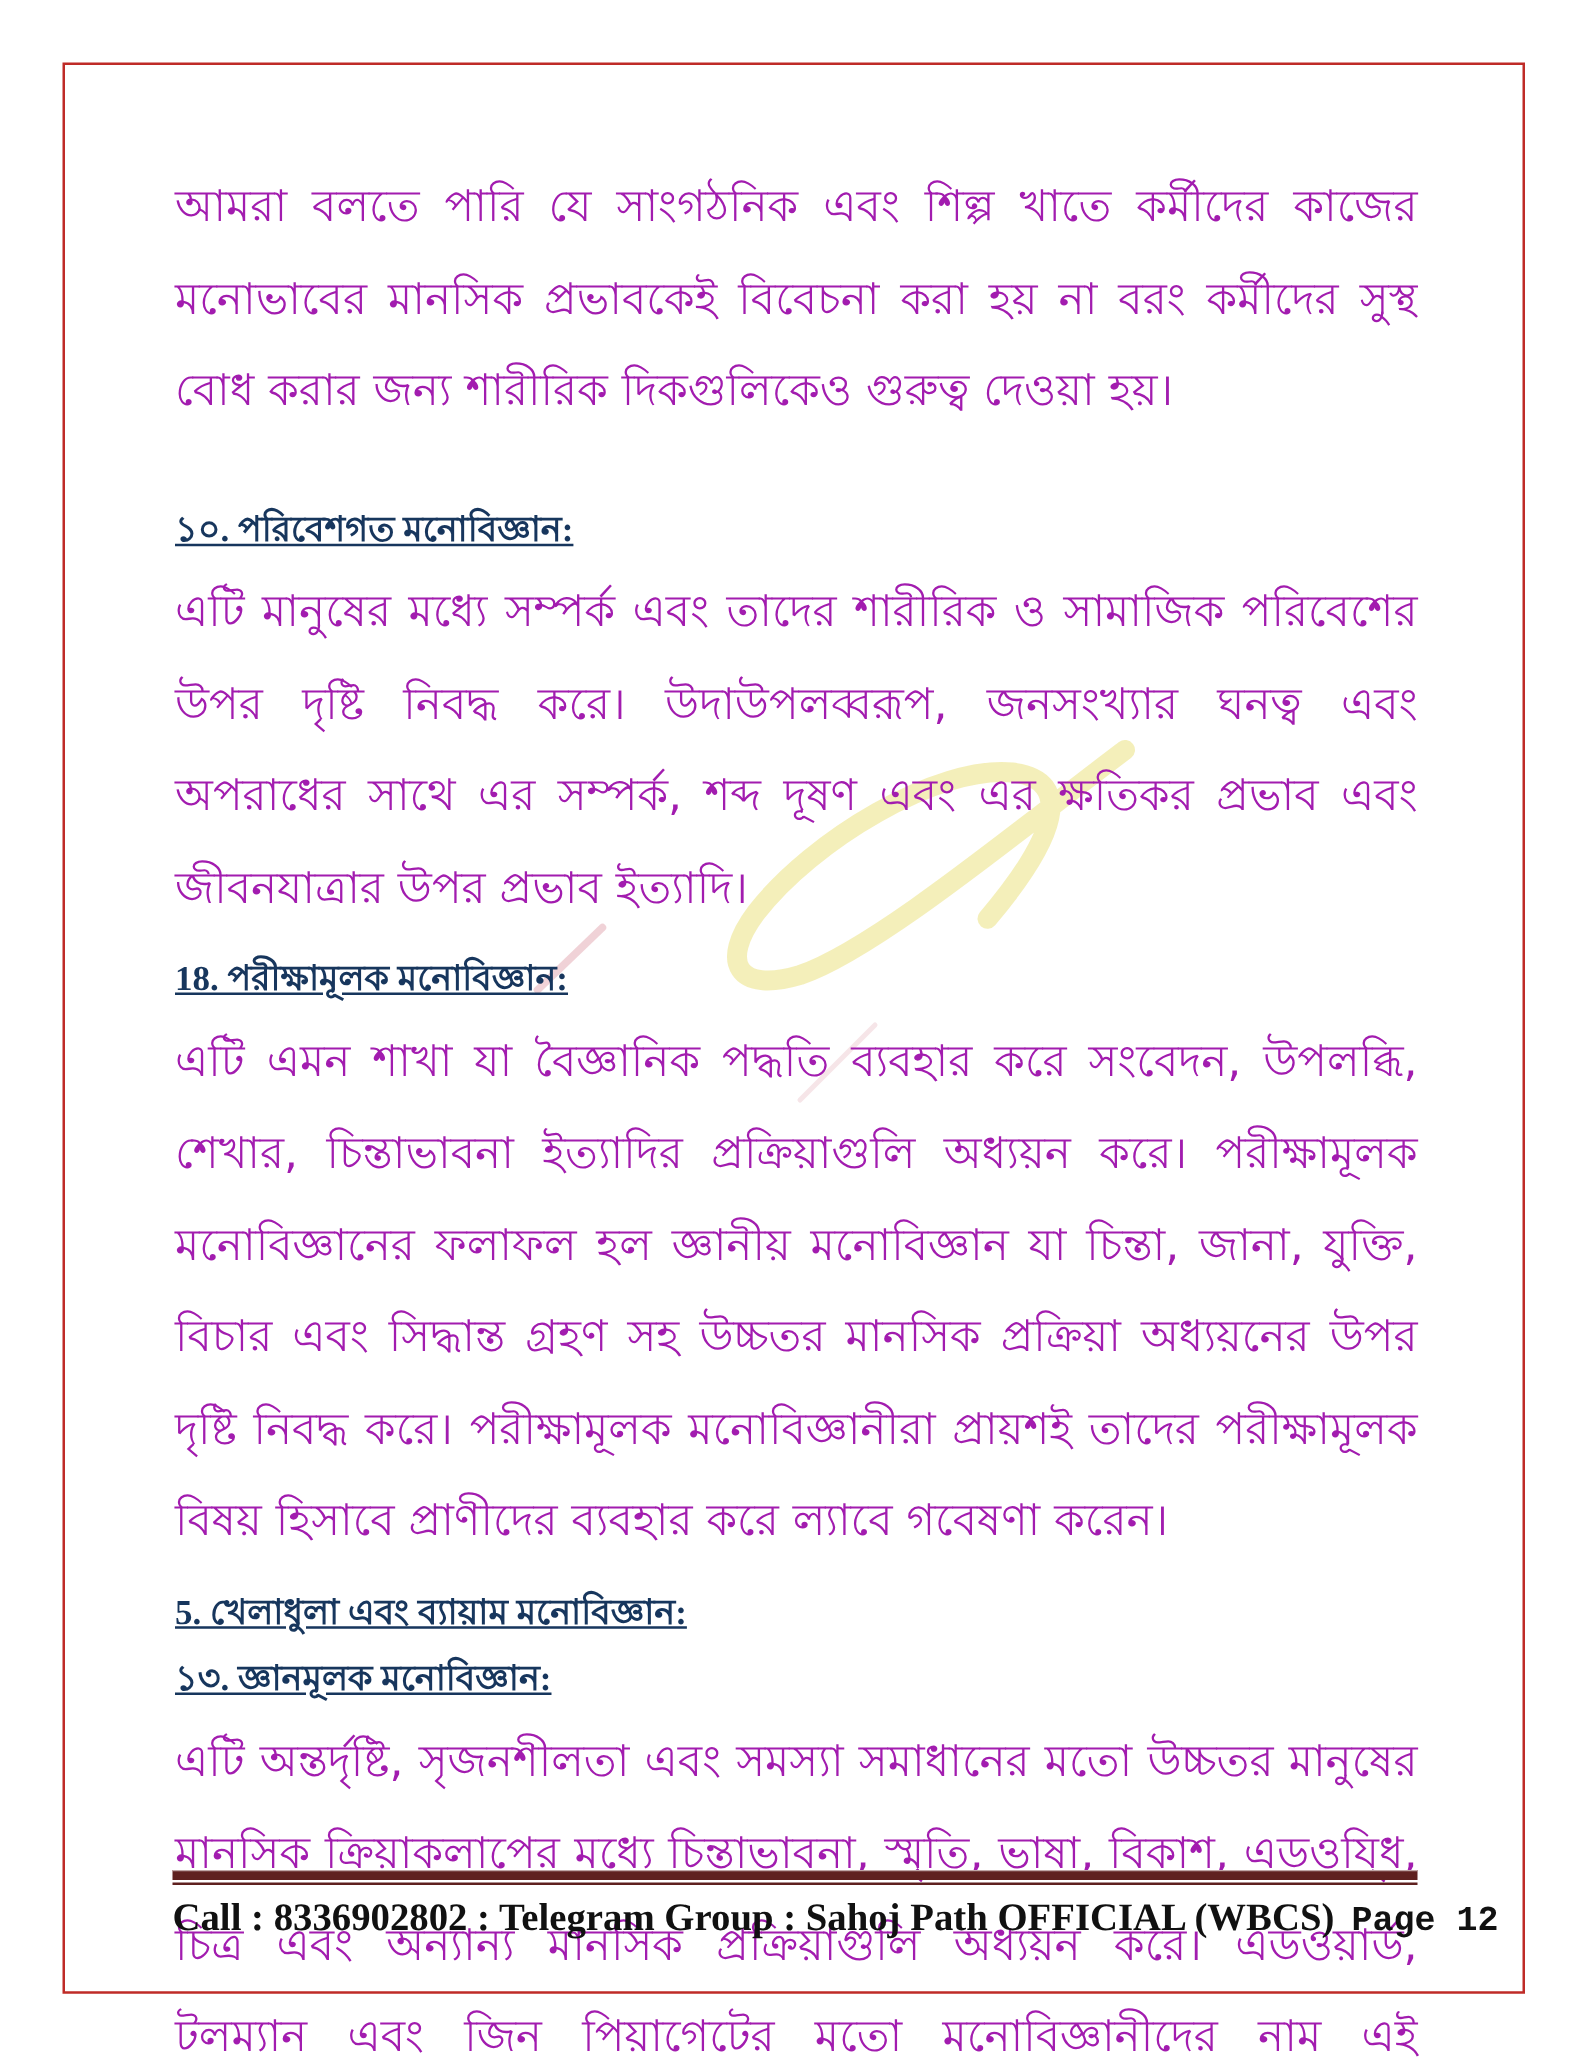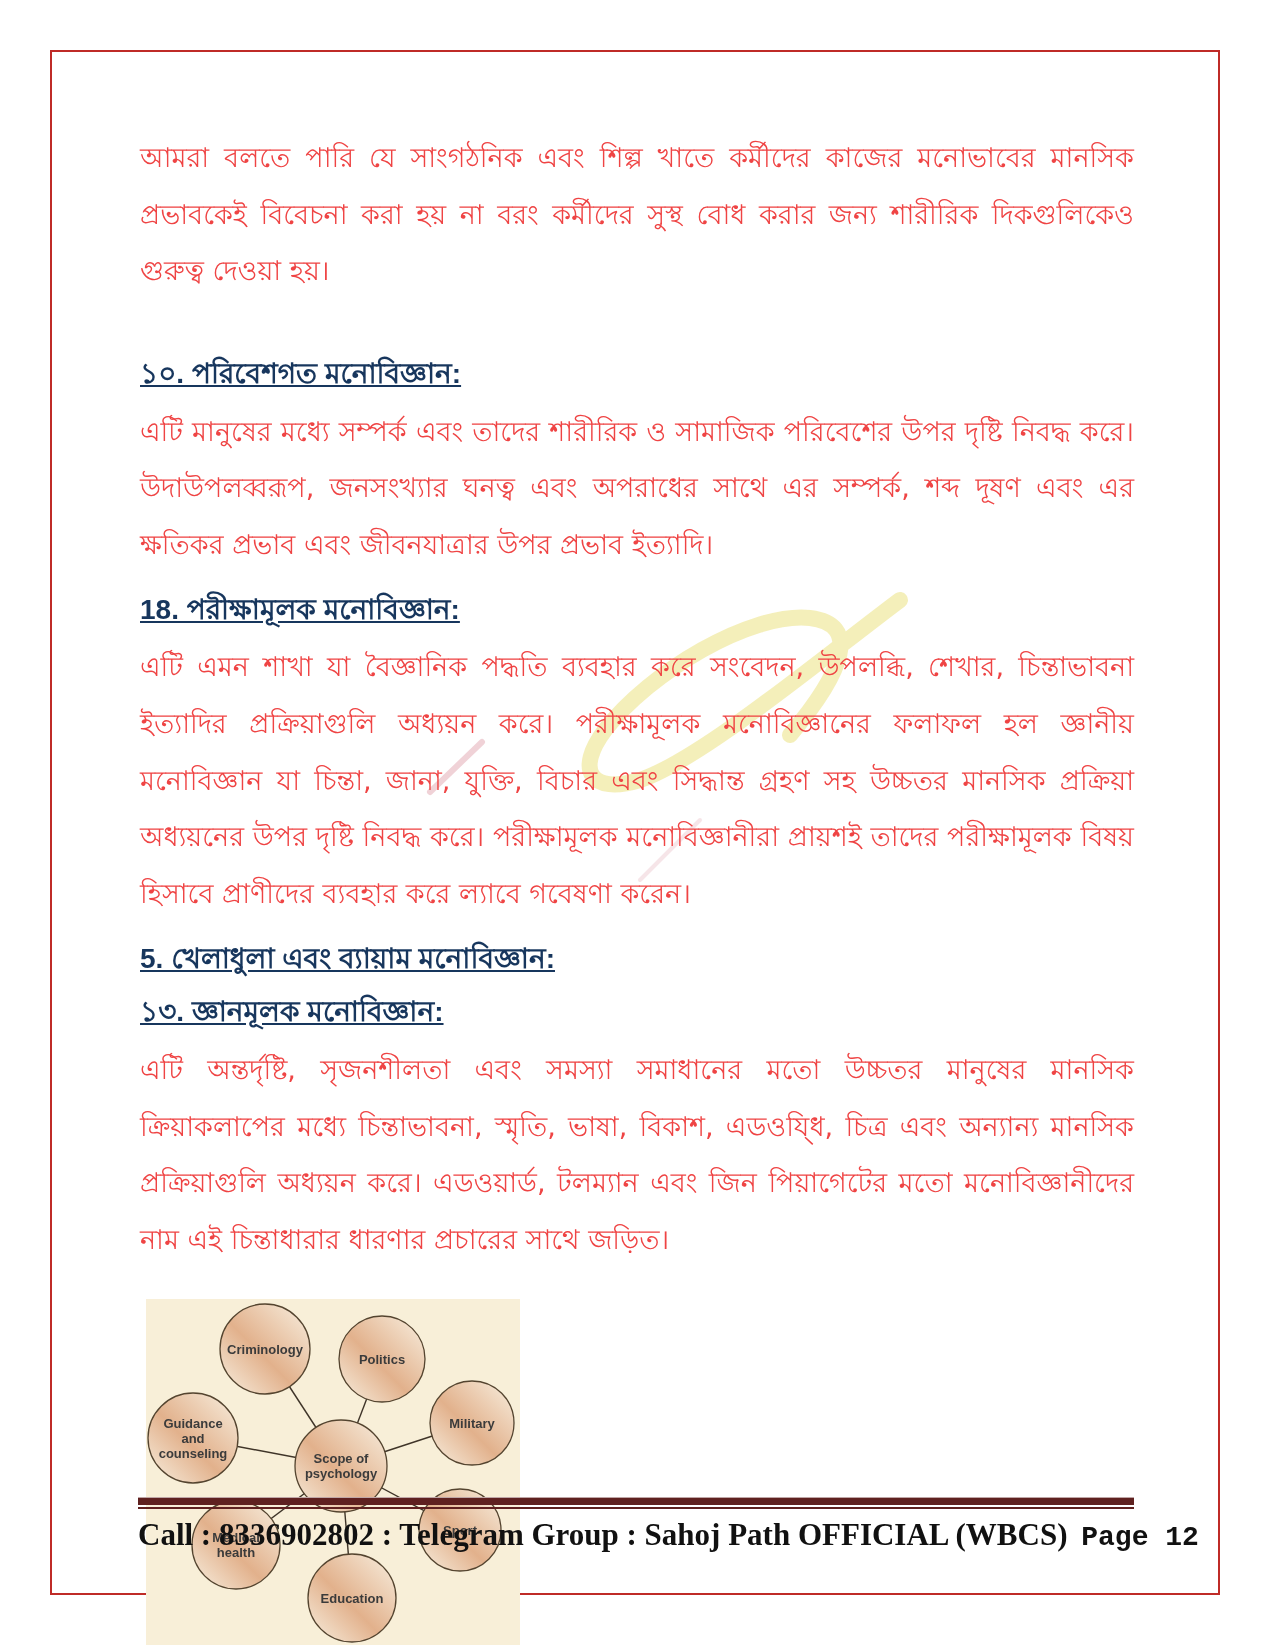--- a/index.html
+++ b/index.html
@@ -9,27 +9,27 @@
     overflow:hidden;
   }
   .page-border{
     position:absolute;left:50px;top:50px;width:1170px;height:1545px;
     border:2px solid var(--page_border_red);
     box-sizing:border-box;
   }
   .watermark{position:absolute;left:0;top:0;width:1275px;height:1650px;pointer-events:none;}
   .content{position:absolute;left:88px;right:84px;top:78px;}
   .body-para{
-    font-size:27px;line-height:2.1;text-align:justify;margin:0;color:#ef4444;
+    font-size:35px;line-height:2.1;text-align:justify;margin:0;color:#a21caf;
     font-family:"DejaVu Sans","Liberation Serif",sans-serif;
   }
   .sec-heading{
     font-size:28px;font-weight:bold;color:var(--heading_blue);
     text-decoration:underline;margin:0;line-height:1.7;
-    font-family:Liberation Sans, sans-serif;
+    font-family:Liberation Serif, serif;
   }
   .intro{margin-bottom:50px;}
   .mb-sm{margin-bottom:6px;}
   .mb-md{margin-bottom:12px;}
   .mt-sm{margin-top:6px;}
   .diagram-wrap{
     margin:30px 0 0 6px;width:374px;height:346px;
   }
   .footer{
     position:absolute;left:86px;right:84px;bottom:40px;

